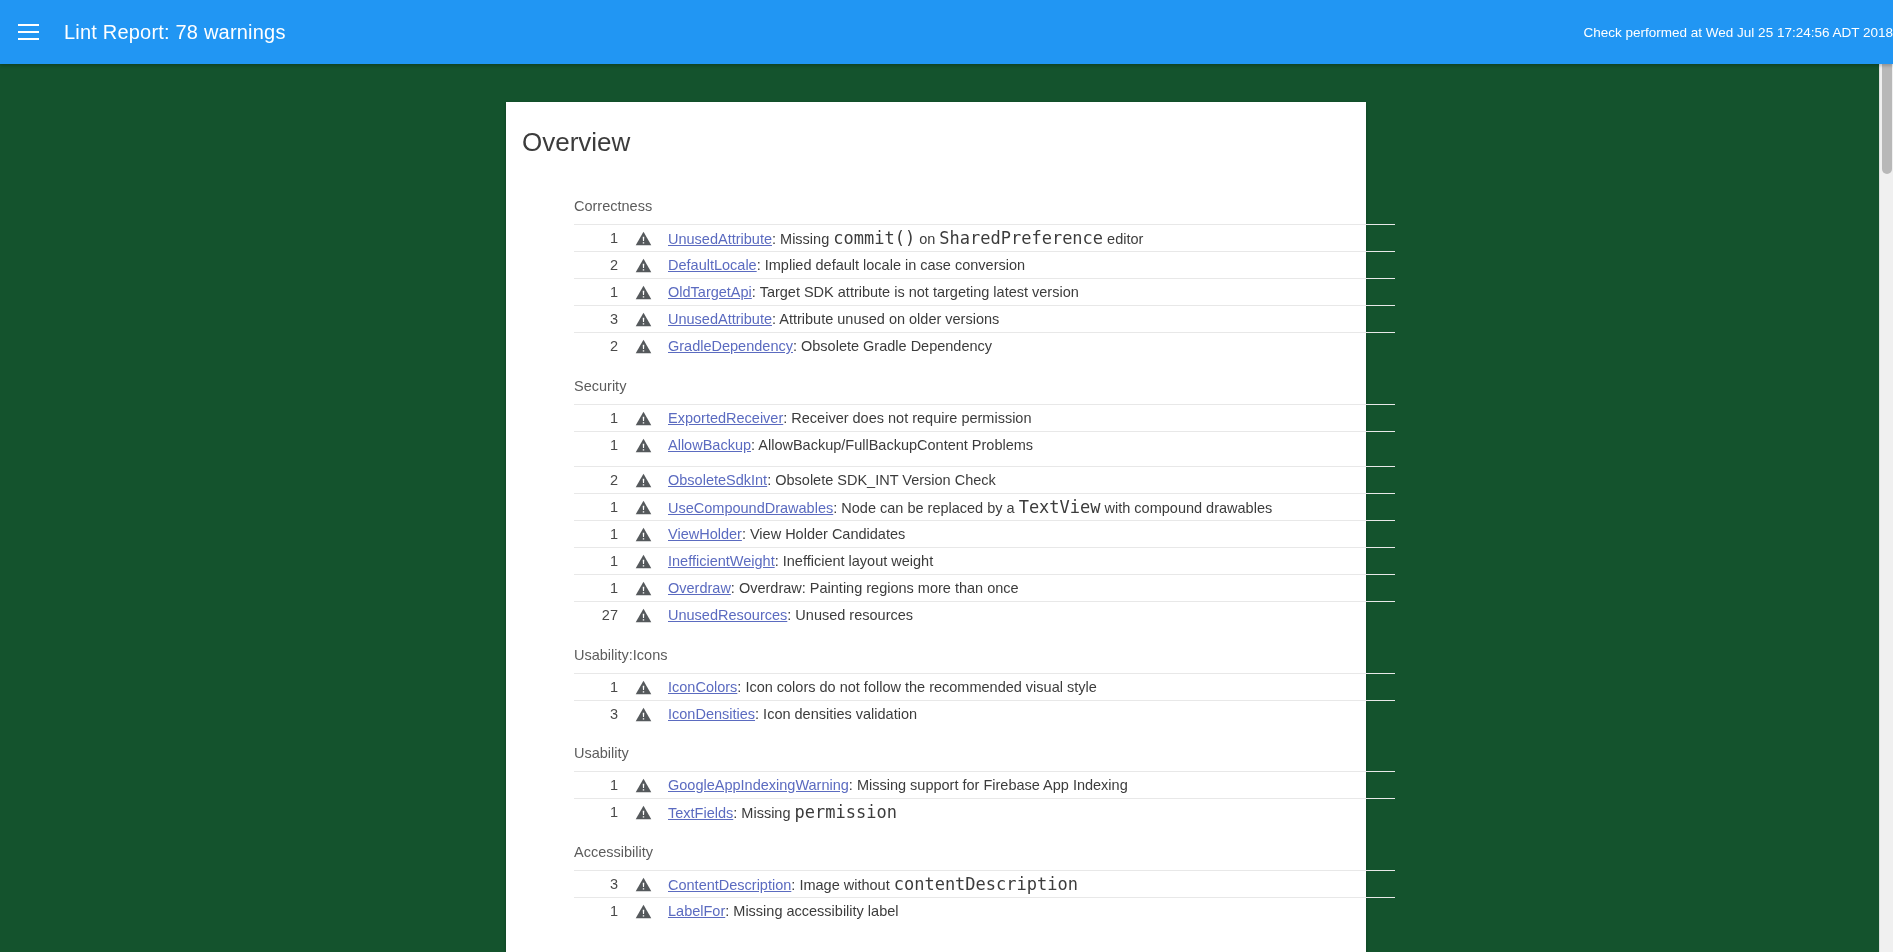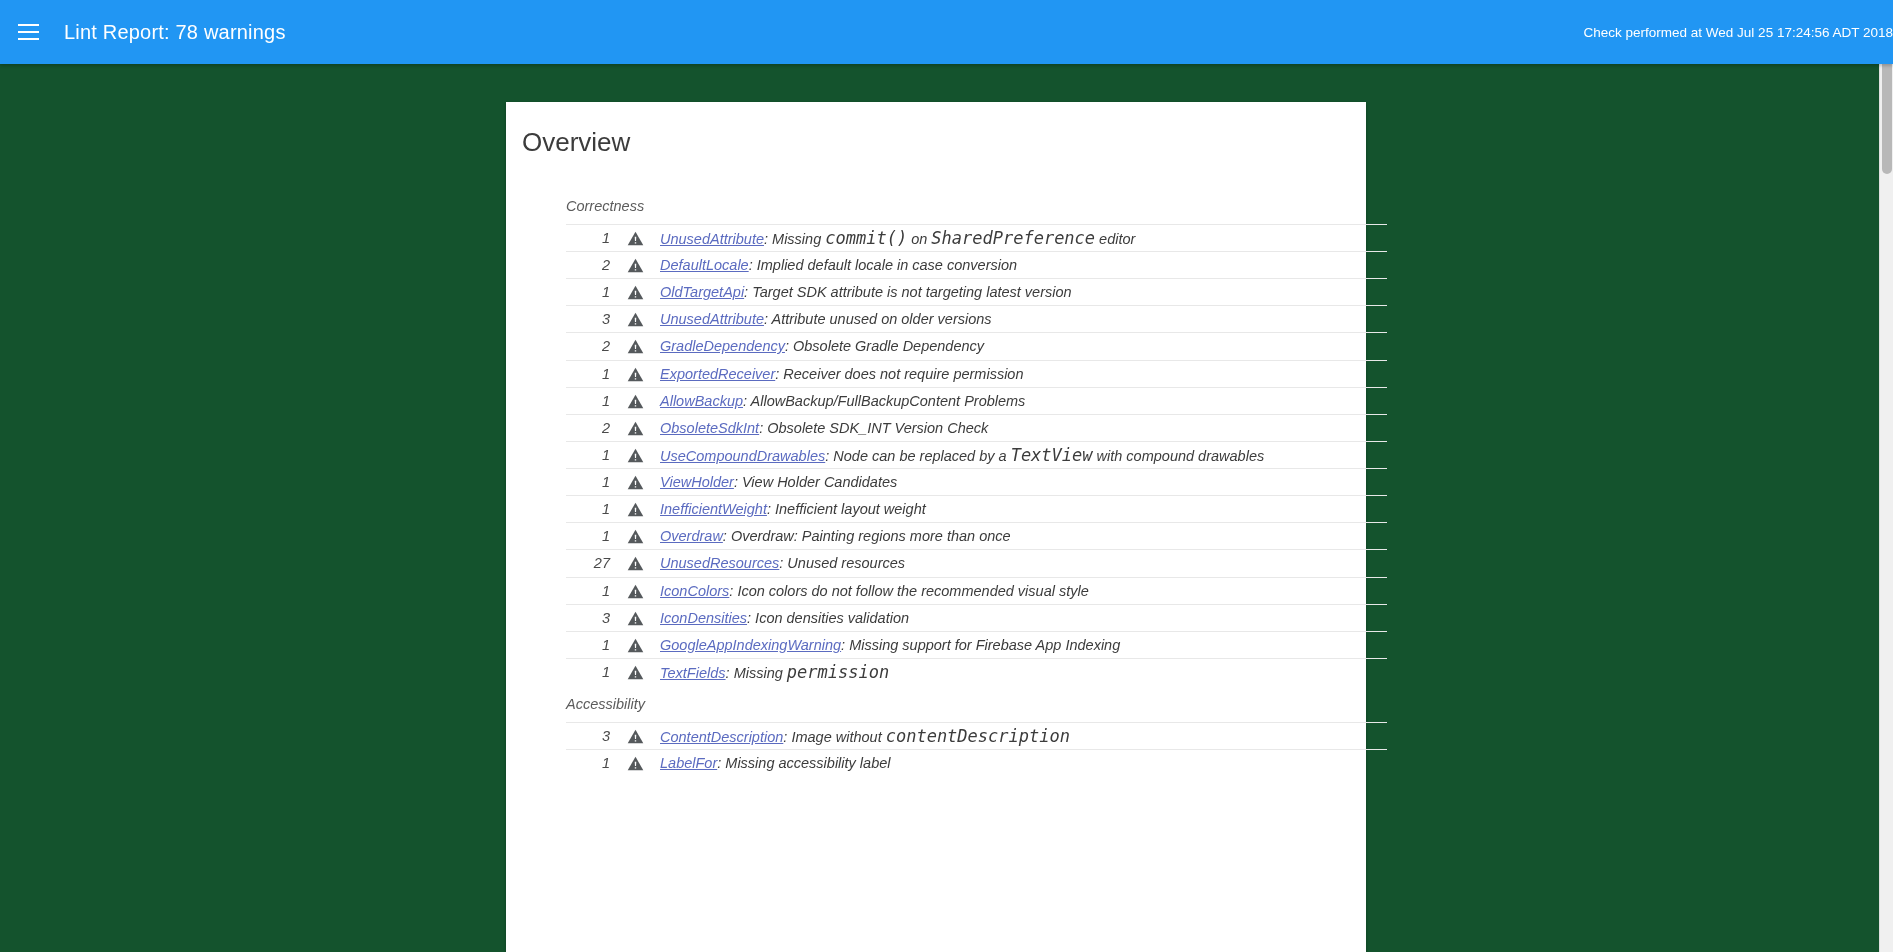--- a/index.html
+++ b/index.html
@@ -87,21 +87,21 @@
     font-size: 26px;
     font-weight: normal;
     color: #3c3c3c;
     margin: 0 0 0 16px;
     padding: 0 0 6px 0;
     line-height: 36px;
   }
 
   .sections { margin-top: 22px; }
 
-  .section { margin: 0; font-style: italic; }
+  .section { margin: 8px; }
   .section-header {
     font-size: 14.5px;
     color: #5c5c5c;
     padding: 9px 0 9px 60px;
     line-height: 18px;
   }
 
   table.issues {
     width: 821px;
     margin-left: 60px;
@@ -230,20 +230,21 @@
                 <td class="icon-cell"><svg viewBox="0 0 24 24" class="warn-icon">
                     <path d="M12 2.5 L23 21.5 L1 21.5 Z" fill="#55595c"></path>
                     <path d="M10.9 9.5 h2.2 l-0.35 6.2 h-1.5 Z M11 17.2 h2 v2 h-2 Z" fill="#ffffff"></path>
                   </svg></td>
                 <td class="desc"><a class="issue-link">GradleDependency</a><span>: </span><span>Obsolete Gradle Dependency</span></td>
               </tr>
             </tbody>
           </table>
         </div>
         <div class="section">
+          <div class="section-header">Security</div>
           <table class="issues">
             <tbody>
               <tr>
                 <td class="count">1</td>
                 <td class="icon-cell"><svg viewBox="0 0 24 24" class="warn-icon">
                     <path d="M12 2.5 L23 21.5 L1 21.5 Z" fill="#55595c"></path>
                     <path d="M10.9 9.5 h2.2 l-0.35 6.2 h-1.5 Z M11 17.2 h2 v2 h-2 Z" fill="#ffffff"></path>
                   </svg></td>
                 <td class="desc"><a class="issue-link">ExportedReceiver</a><span>: </span><span>Receiver does not require permission</span></td>
               </tr>
@@ -306,20 +307,21 @@
                 <td class="icon-cell"><svg viewBox="0 0 24 24" class="warn-icon">
                     <path d="M12 2.5 L23 21.5 L1 21.5 Z" fill="#55595c"></path>
                     <path d="M10.9 9.5 h2.2 l-0.35 6.2 h-1.5 Z M11 17.2 h2 v2 h-2 Z" fill="#ffffff"></path>
                   </svg></td>
                 <td class="desc"><a class="issue-link">UnusedResources</a><span>: </span><span>Unused resources</span></td>
               </tr>
             </tbody>
           </table>
         </div>
         <div class="section">
+          <div class="section-header">Usability:Icons</div>
           <table class="issues">
             <tbody>
               <tr>
                 <td class="count">1</td>
                 <td class="icon-cell"><svg viewBox="0 0 24 24" class="warn-icon">
                     <path d="M12 2.5 L23 21.5 L1 21.5 Z" fill="#55595c"></path>
                     <path d="M10.9 9.5 h2.2 l-0.35 6.2 h-1.5 Z M11 17.2 h2 v2 h-2 Z" fill="#ffffff"></path>
                   </svg></td>
                 <td class="desc"><a class="issue-link">IconColors</a><span>: </span><span>Icon colors do not follow the recommended visual style</span></td>
               </tr>
@@ -328,20 +330,21 @@
                 <td class="icon-cell"><svg viewBox="0 0 24 24" class="warn-icon">
                     <path d="M12 2.5 L23 21.5 L1 21.5 Z" fill="#55595c"></path>
                     <path d="M10.9 9.5 h2.2 l-0.35 6.2 h-1.5 Z M11 17.2 h2 v2 h-2 Z" fill="#ffffff"></path>
                   </svg></td>
                 <td class="desc"><a class="issue-link">IconDensities</a><span>: </span><span>Icon densities validation</span></td>
               </tr>
             </tbody>
           </table>
         </div>
         <div class="section">
+          <div class="section-header">Usability</div>
           <table class="issues">
             <tbody>
               <tr>
                 <td class="count">1</td>
                 <td class="icon-cell"><svg viewBox="0 0 24 24" class="warn-icon">
                     <path d="M12 2.5 L23 21.5 L1 21.5 Z" fill="#55595c"></path>
                     <path d="M10.9 9.5 h2.2 l-0.35 6.2 h-1.5 Z M11 17.2 h2 v2 h-2 Z" fill="#ffffff"></path>
                   </svg></td>
                 <td class="desc"><a class="issue-link">GoogleAppIndexingWarning</a><span>: </span><span>Missing support for Firebase App Indexing</span></td>
               </tr>

